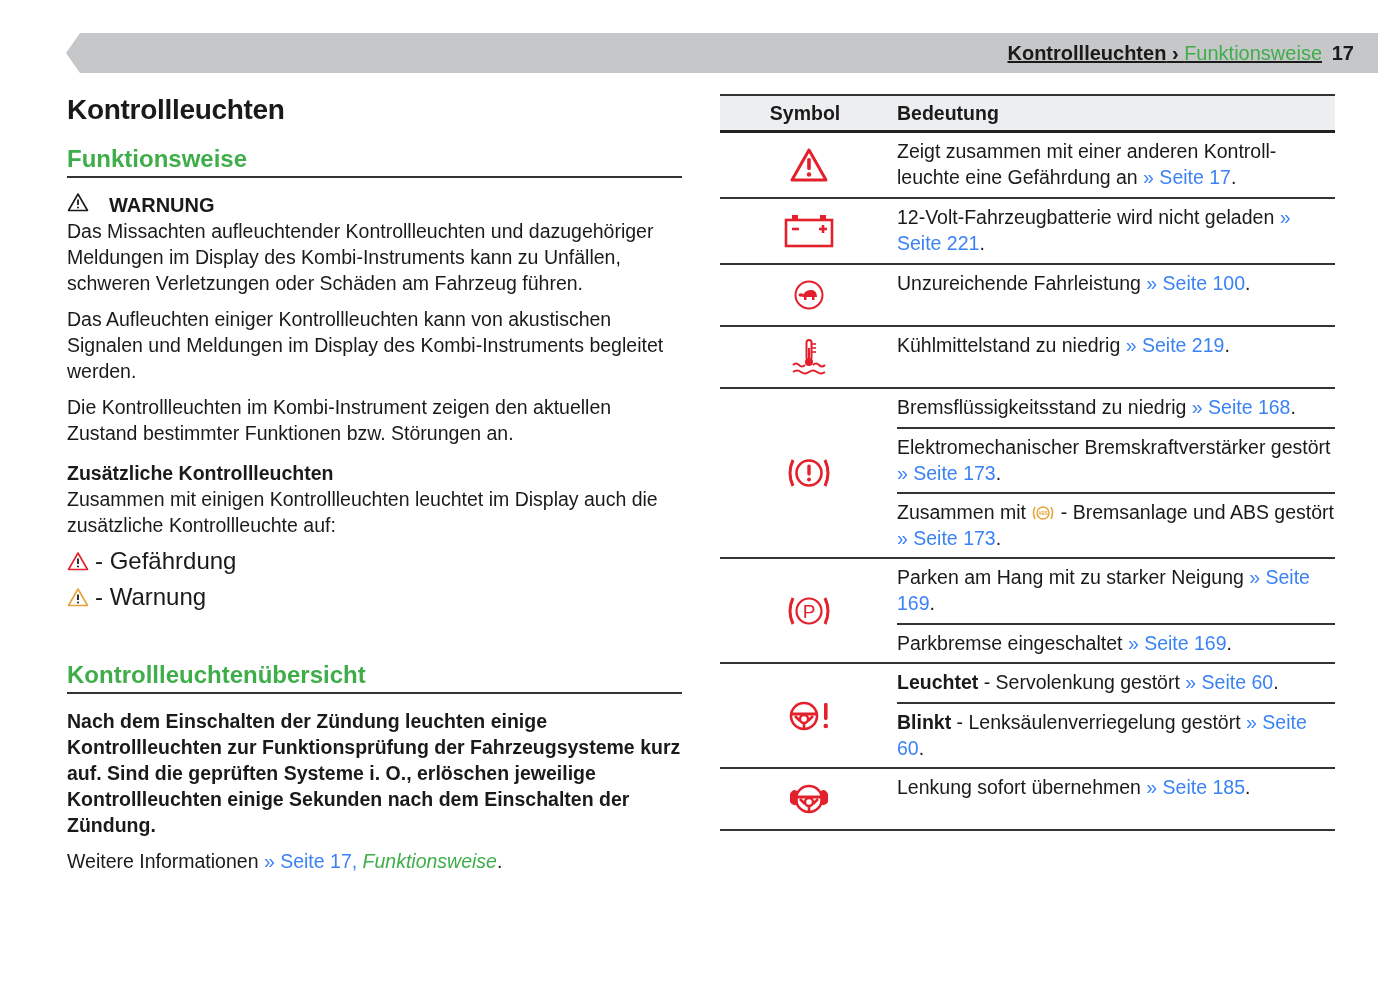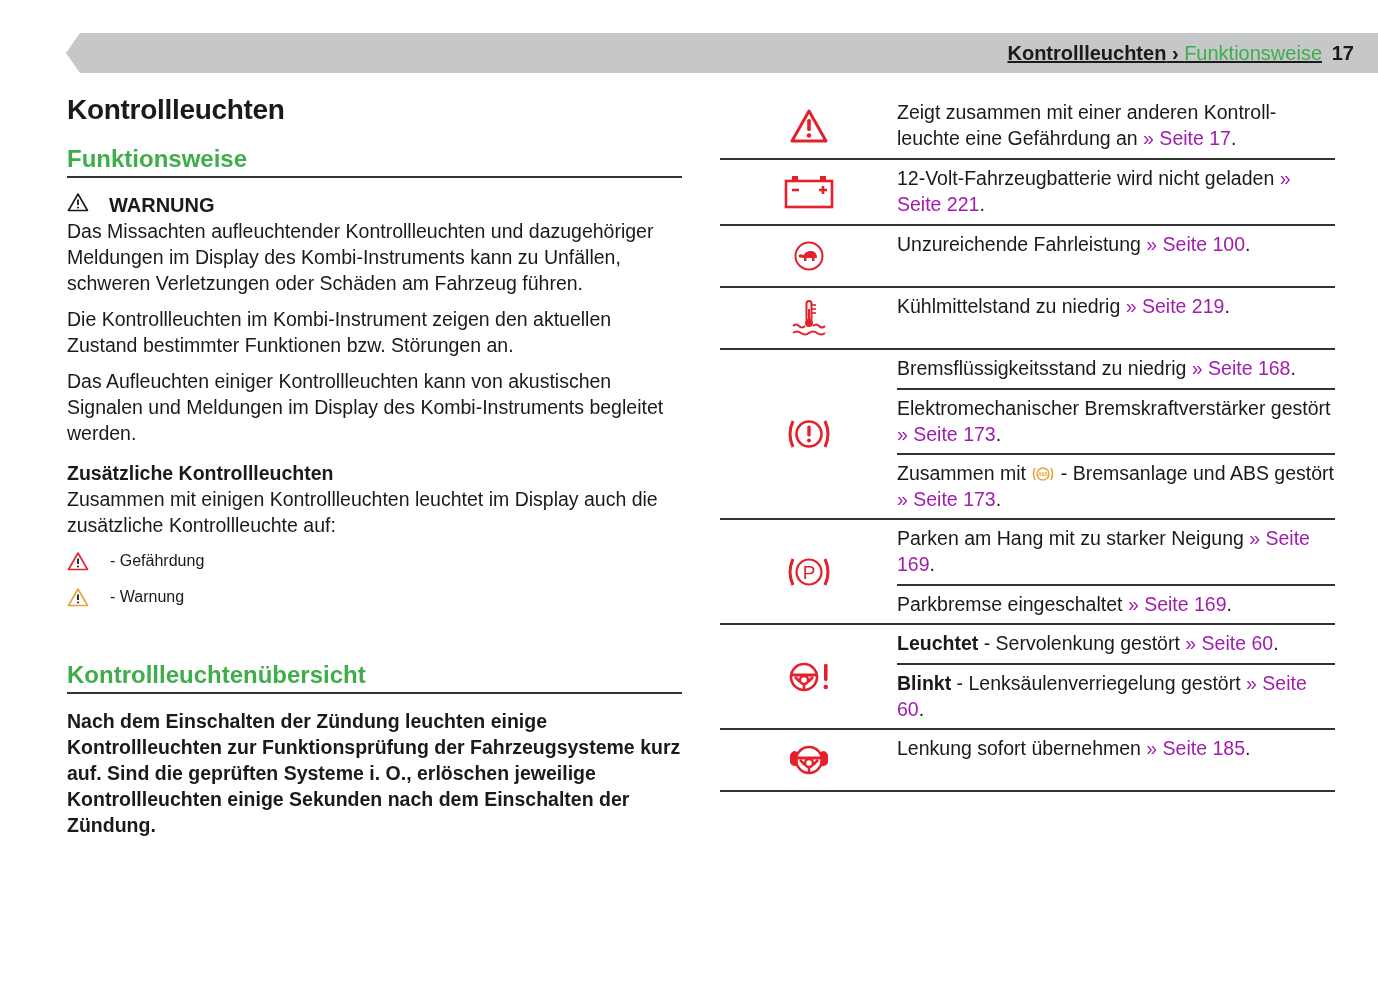--- a/index.html
+++ b/index.html
@@ -25,24 +25,24 @@
   h1.title { font-size: 28px; font-weight: bold; letter-spacing: -0.3px; line-height: 36px; }
   h2.sec {
     font-size: 24px; font-weight: bold; color: #3fae4a; line-height: 30px;
     border-bottom: 2px solid #333; padding-bottom: 2px;
   }
   .sec1 { margin-top: 16px; }
   .warn-head { margin-top: 14px; font-size: 20px; font-weight: bold; line-height: 26px; display: flex; align-items: flex-start; gap: 20px; }
   .para { font-size: 19.5px; line-height: 26px; }
   .p-gap { margin-top: 10px; }
   .sub-head { font-size: 19.5px; font-weight: bold; line-height: 26px; margin-top: 14px; }
-  .legend-line { font-size: 16px; line-height: 26px; margin-top: 10px; display: flex; align-items: center; gap: 21px; }
+  .legend-line { font-size: 24px; line-height: 26px; margin-top: 10px; display: flex; align-items: center; gap: 6px; }
   .sec2 { margin-top: 50px; }
   .sec2-body { margin-top: 14px; font-weight: bold; }
-  .link { color: #a21caf; }
+  .link { color: #3b82f6; }
   .link-it { color: #3fae4a; font-style: italic; }
 
   
   .tbl { position: absolute; left: 720px; top: 94px; width: 615px; }
   .thead { height: 39px; background: #eceef0; border-top: 2px solid #333; border-bottom: 3px solid #222; display: flex; align-items: center; font-weight: bold; font-size: 19.5px; }
   .th-sym { width: 170px; text-align: center; }
   .th-mean { padding-left: 7px; }
   .group { display: flex; border-bottom: 2px solid #333; }
   .sym-cell { width: 177px; display: flex; align-items: center; justify-content: center; }
   .mean-col { flex: 1; }
@@ -69,22 +69,22 @@
 
   <div class="warn-head">
     <svg width="22" height="20" viewBox="0 0 22 20">
         <path d="M11 2 L20.5 18.5 H1.5 Z" fill="none" stroke="#1a1a1a" stroke-width="1.6" stroke-linejoin="round"></path>
         <line x1="11" y1="7.5" x2="11" y2="13" stroke="#1a1a1a" stroke-width="1.8"></line>
         <circle cx="11" cy="15.6" r="1" fill="#1a1a1a"></circle>
       </svg>
     <span>WARNUNG</span>
   </div>
   <p class="para">Das Missachten aufleuchtender Kontrollleuchten und dazugehöriger Meldungen im Display des Kombi-Instruments kann zu Unfällen, schweren Verletzungen oder Schäden am Fahrzeug führen.</p>
+  <p class="para p-gap">Das Aufleuchten einiger Kontrollleuchten kann von akustischen Signalen und Meldungen im Display des Kombi-Instruments begleitet werden.</p>
   <p class="para p-gap">Die Kontrollleuchten im Kombi-Instrument zeigen den aktuellen Zustand bestimmter Funktionen bzw. Störungen an.</p>
-  <p class="para p-gap">Das Aufleuchten einiger Kontrollleuchten kann von akustischen Signalen und Meldungen im Display des Kombi-Instruments begleitet werden.</p>
   <div class="sub-head">Zusätzliche Kontrollleuchten</div>
   <p class="para">Zusammen mit einigen Kontrollleuchten leuchtet im Display auch die zusätzliche Kontrollleuchte auf:</p>
 
   <div class="legend-line">
     <svg width="22" height="20" viewBox="0 0 22 20">
         <path d="M11 2 L20.5 18.5 H1.5 Z" fill="none" stroke="#e3202b" stroke-width="1.6" stroke-linejoin="round"></path>
         <line x1="11" y1="7.5" x2="11" y2="13" stroke="#1a1a1a" stroke-width="1.8"></line>
         <circle cx="11" cy="15.6" r="1" fill="#1a1a1a"></circle>
       </svg>
     <span>- Gefährdung</span>
@@ -93,23 +93,30 @@
     <svg width="22" height="20" viewBox="0 0 22 20">
         <path d="M11 2 L20.5 18.5 H1.5 Z" fill="none" stroke="#e6a33a" stroke-width="1.6" stroke-linejoin="round"></path>
         <line x1="11" y1="7.5" x2="11" y2="13" stroke="#1a1a1a" stroke-width="1.8"></line>
         <circle cx="11" cy="15.6" r="1" fill="#1a1a1a"></circle>
       </svg>
     <span>- Warnung</span>
   </div>
 
   <h2 class="sec sec2">Kontrollleuchtenübersicht</h2>
   <p class="para sec2-body">Nach dem Einschalten der Zündung leuchten einige Kontrollleuchten zur Funktionsprüfung der Fahrzeugsysteme kurz auf. Sind die geprüften Systeme i. O., erlöschen jeweilige Kontrollleuchten einige Sekunden nach dem Einschalten der Zündung.</p>
+  <p class="para p-gap">
+    <span>Weitere Informationen </span><span class="link">» Seite 17, </span><span class="link-it">Funktionsweise</span><span>.</span>
+  </p>
 </div>
 
 <div class="tbl">
+  <div class="thead">
+    <div class="th-sym">Symbol</div>
+    <div class="th-mean">Bedeutung</div>
+  </div>
 
   <div class="group">
     <div class="sym-cell">
       <svg class="sym-icon" width="40" height="36" viewBox="0 0 40 36">
           <path d="M20 3 L37 33 H3 Z" fill="none" stroke="#e3202b" stroke-width="3" stroke-linejoin="round"></path>
           <rect x="18.2" y="11" width="3.6" height="12" rx="1.5" fill="#e3202b"></rect>
           <circle cx="20" cy="27.5" r="2.2" fill="#e3202b"></circle>
         </svg>
     </div>
     <div class="mean-col">

